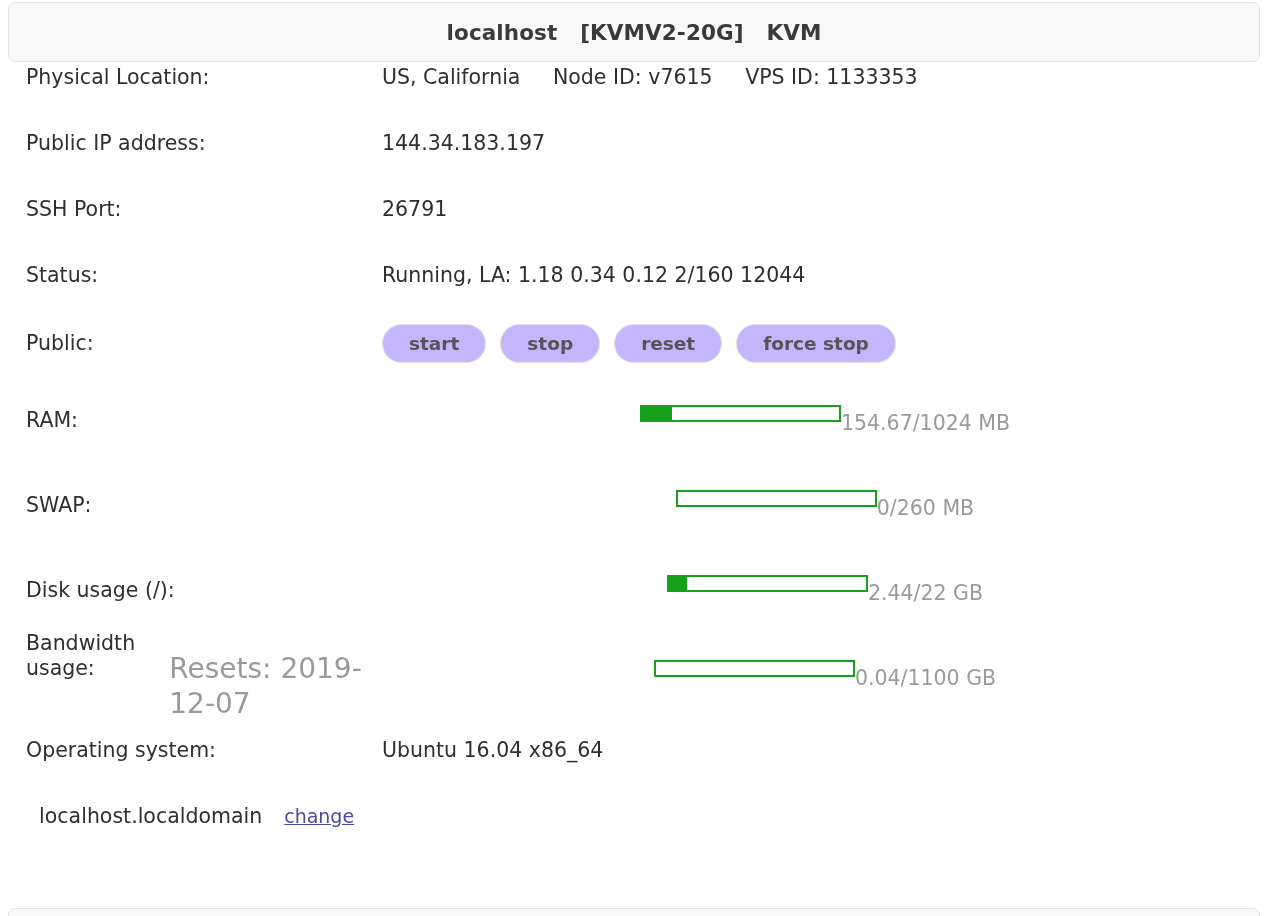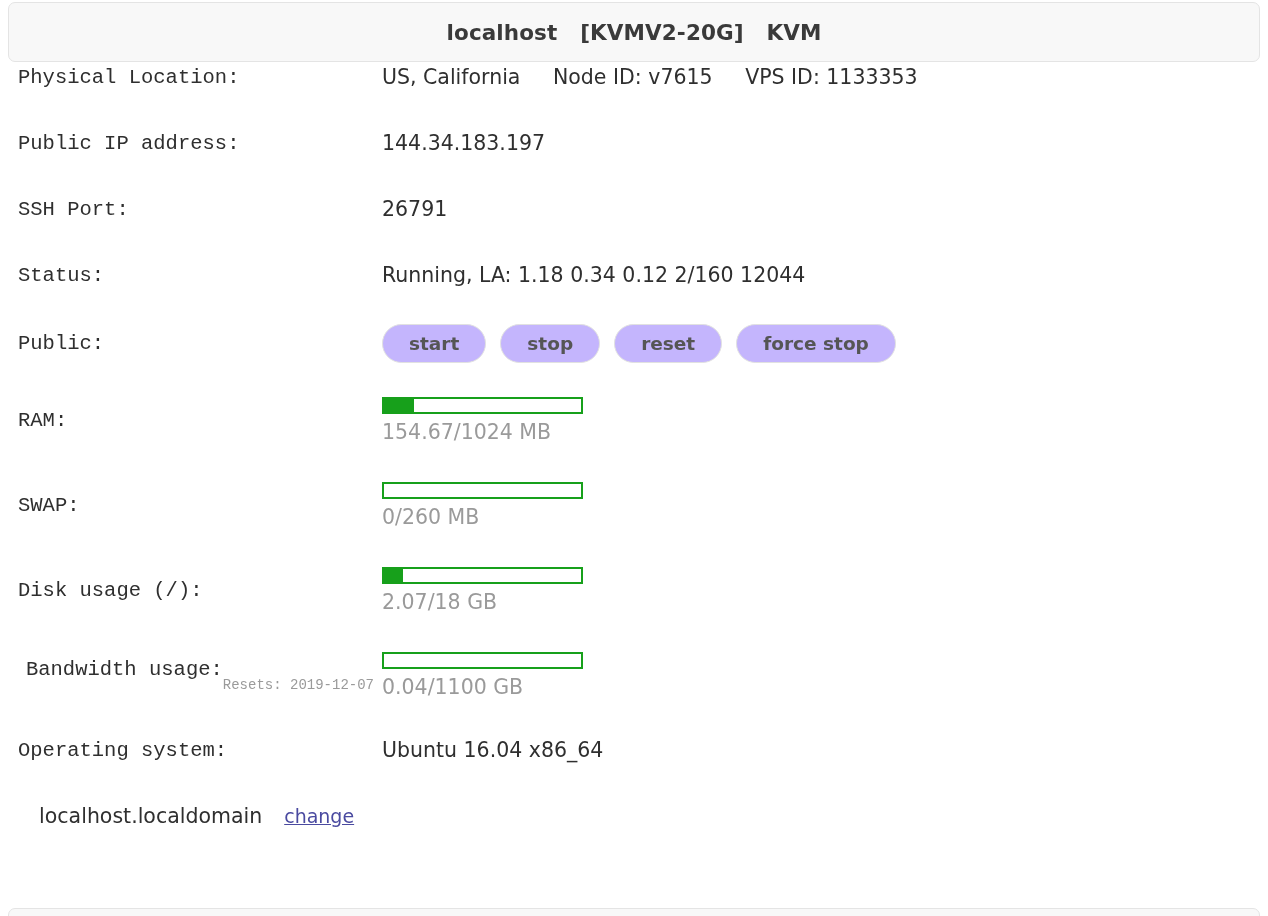--- a/index.html
+++ b/index.html
@@ -46,26 +46,25 @@
     top: 44px;
     width: 1268px;
   }
   .row {
     display: flex;
     align-items: center;
     width: 100%;
   }
   .row-label {
     width: 382px;
-    padding-left: 18px;
+    padding-left: 26px;
     font-size: 20.5px;
     color: #2f2f2f;
     line-height: 1.25;
     flex: 0 0 382px;
-    font-family: Liberation Mono, monospace;
   }
   .row-value {
     font-size: 20.5px;
     color: #2f2f2f;
     line-height: 1.25;
     flex: 1 1 auto;
     white-space: pre;
   }
 
   
@@ -91,21 +90,21 @@
     color: #555555;
     cursor: pointer;
     white-space: nowrap;
   }
   .btn:last-child { margin-right: 0; }
 
   
   .row-meter { height: 85px; align-items: center; }
   .meter-cell {
     display: flex;
-    flex-direction: column;
+    flex-direction: row;
     justify-content: center;
   }
   .meter-bar {
     width: 201px;
     height: 17px;
     border: 2px solid #17a01b;
     background: #ffffff;
     position: relative;
     overflow: hidden;
   }
@@ -120,21 +119,21 @@
     color: #9a9a9a;
     line-height: 1.15;
     white-space: pre;
   }
   .label-stack {
     display: flex;
     flex-direction: row;
     justify-content: center;
   }
   .label-sub {
-    font-size: 14px;
+    font-size: 28px;
     color: #9a9a9a;
     line-height: 1.25;
     margin-top: 20px;
   }
 
   
   .link {
     color: #4a4aa0;
     text-decoration: underline;
     cursor: pointer;
@@ -220,21 +219,21 @@
     </div>
   </div>
 
   <div class="row row-meter">
     <div class="row-label">Disk usage (/):</div>
     <div class="row-value">
       <div class="meter-cell">
         <div class="meter-bar">
           <div class="meter-fill" style="width: 9.4%;"></div>
         </div>
-        <div class="meter-text">2.07/18 GB</div>
+        <div class="meter-text">2.44/22 GB</div>
       </div>
     </div>
   </div>
 
   <div class="row row-meter">
     <div class="row-label label-stack">
       <div>Bandwidth usage:</div>
       <div class="label-sub">Resets: 2019-12-07</div>
     </div>
     <div class="row-value">

